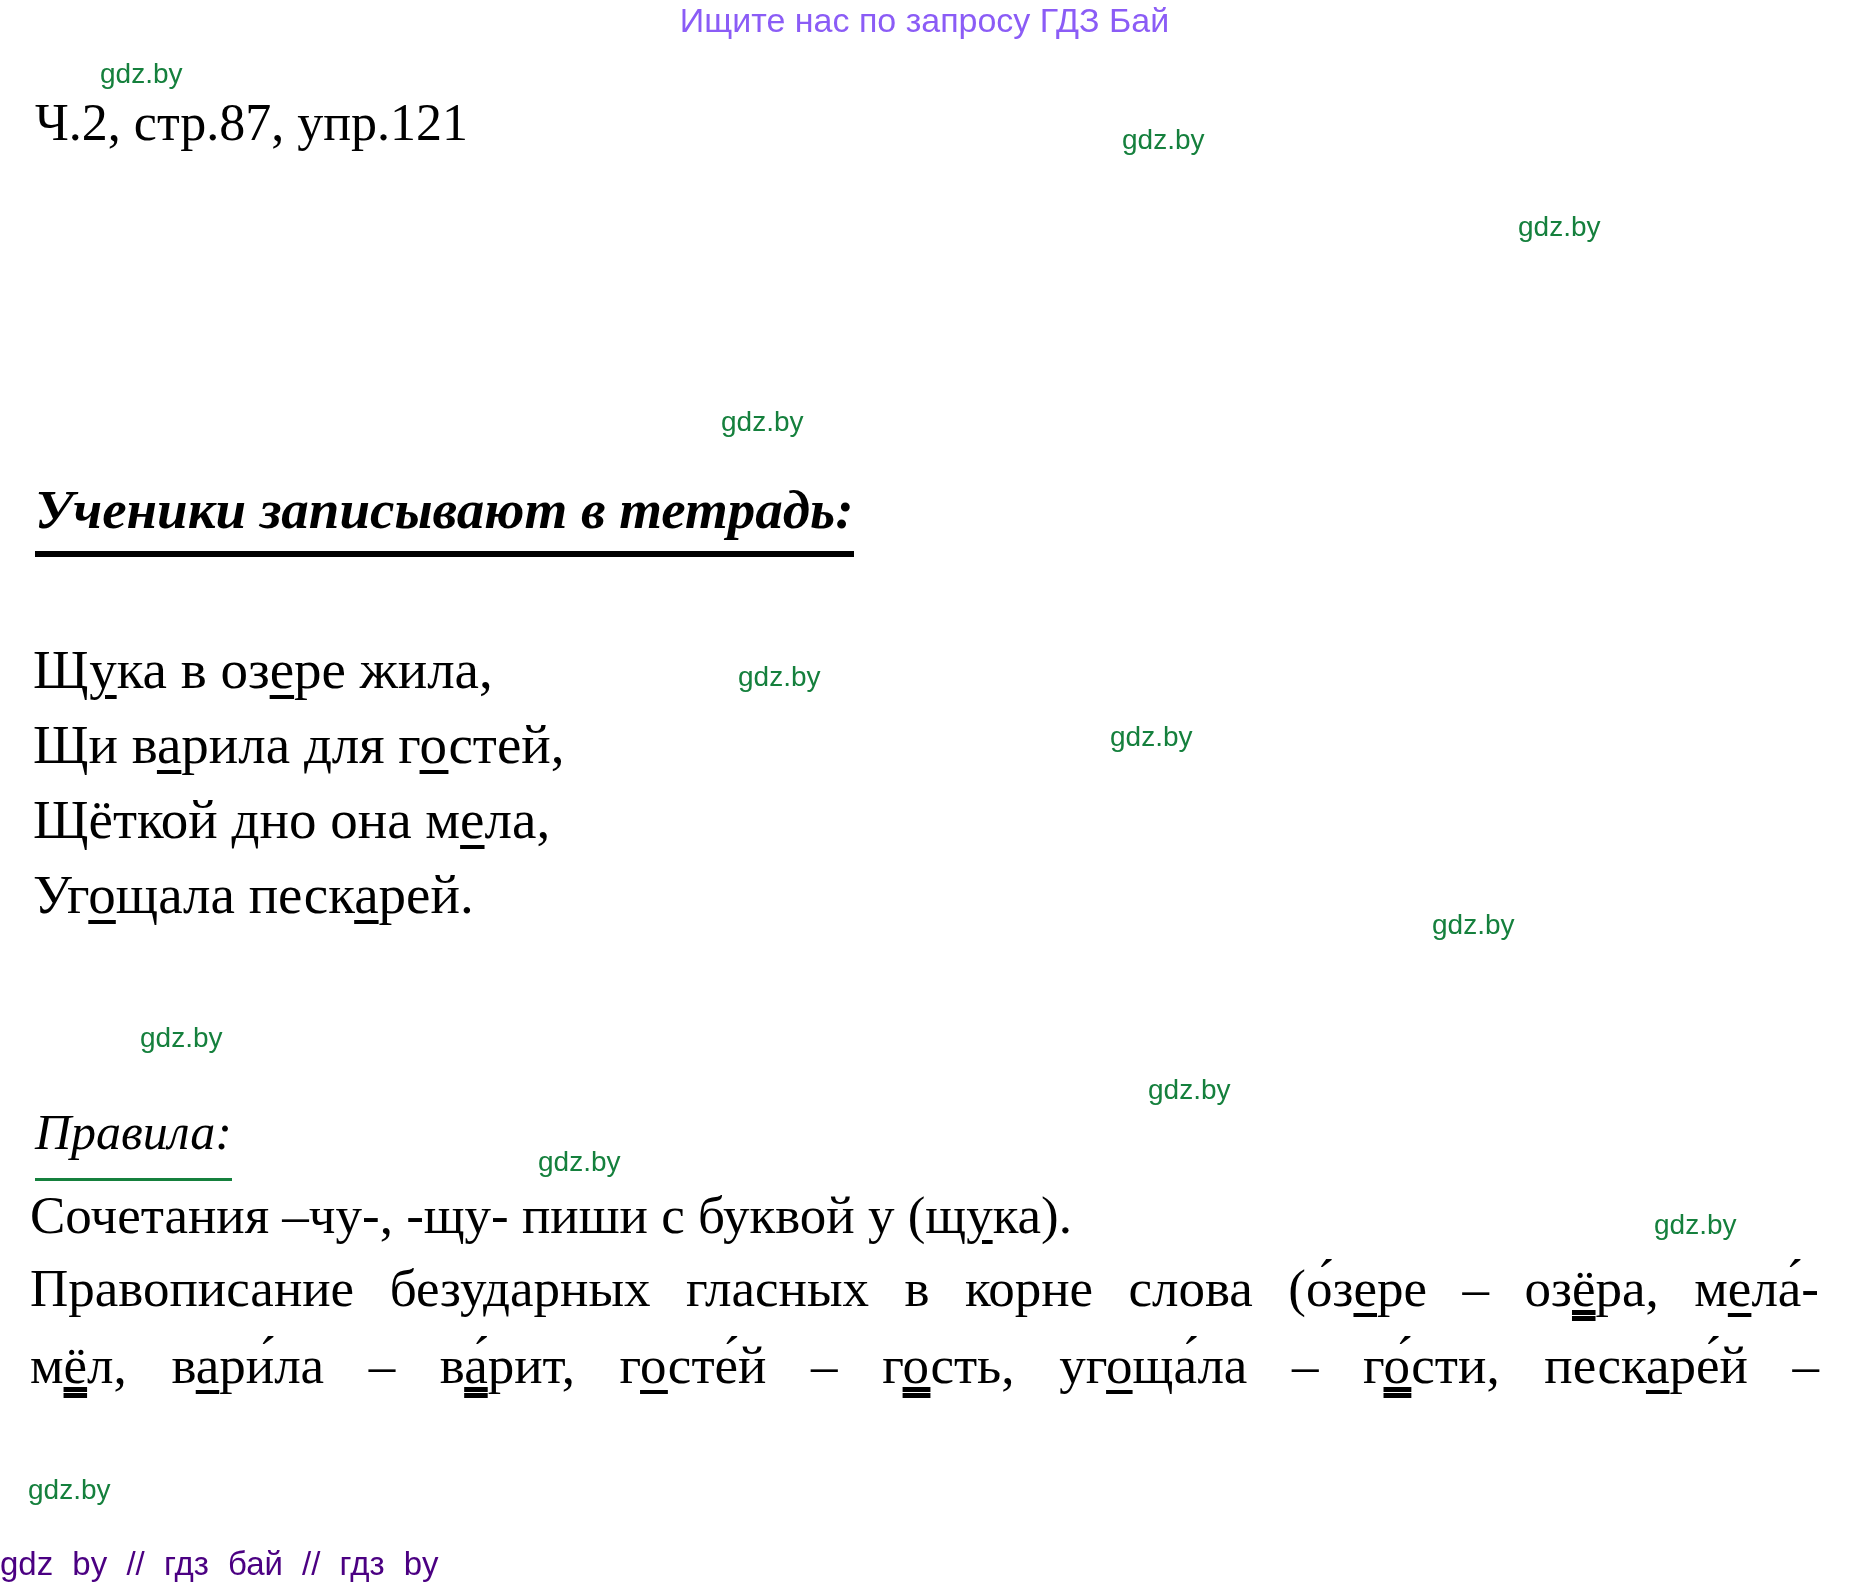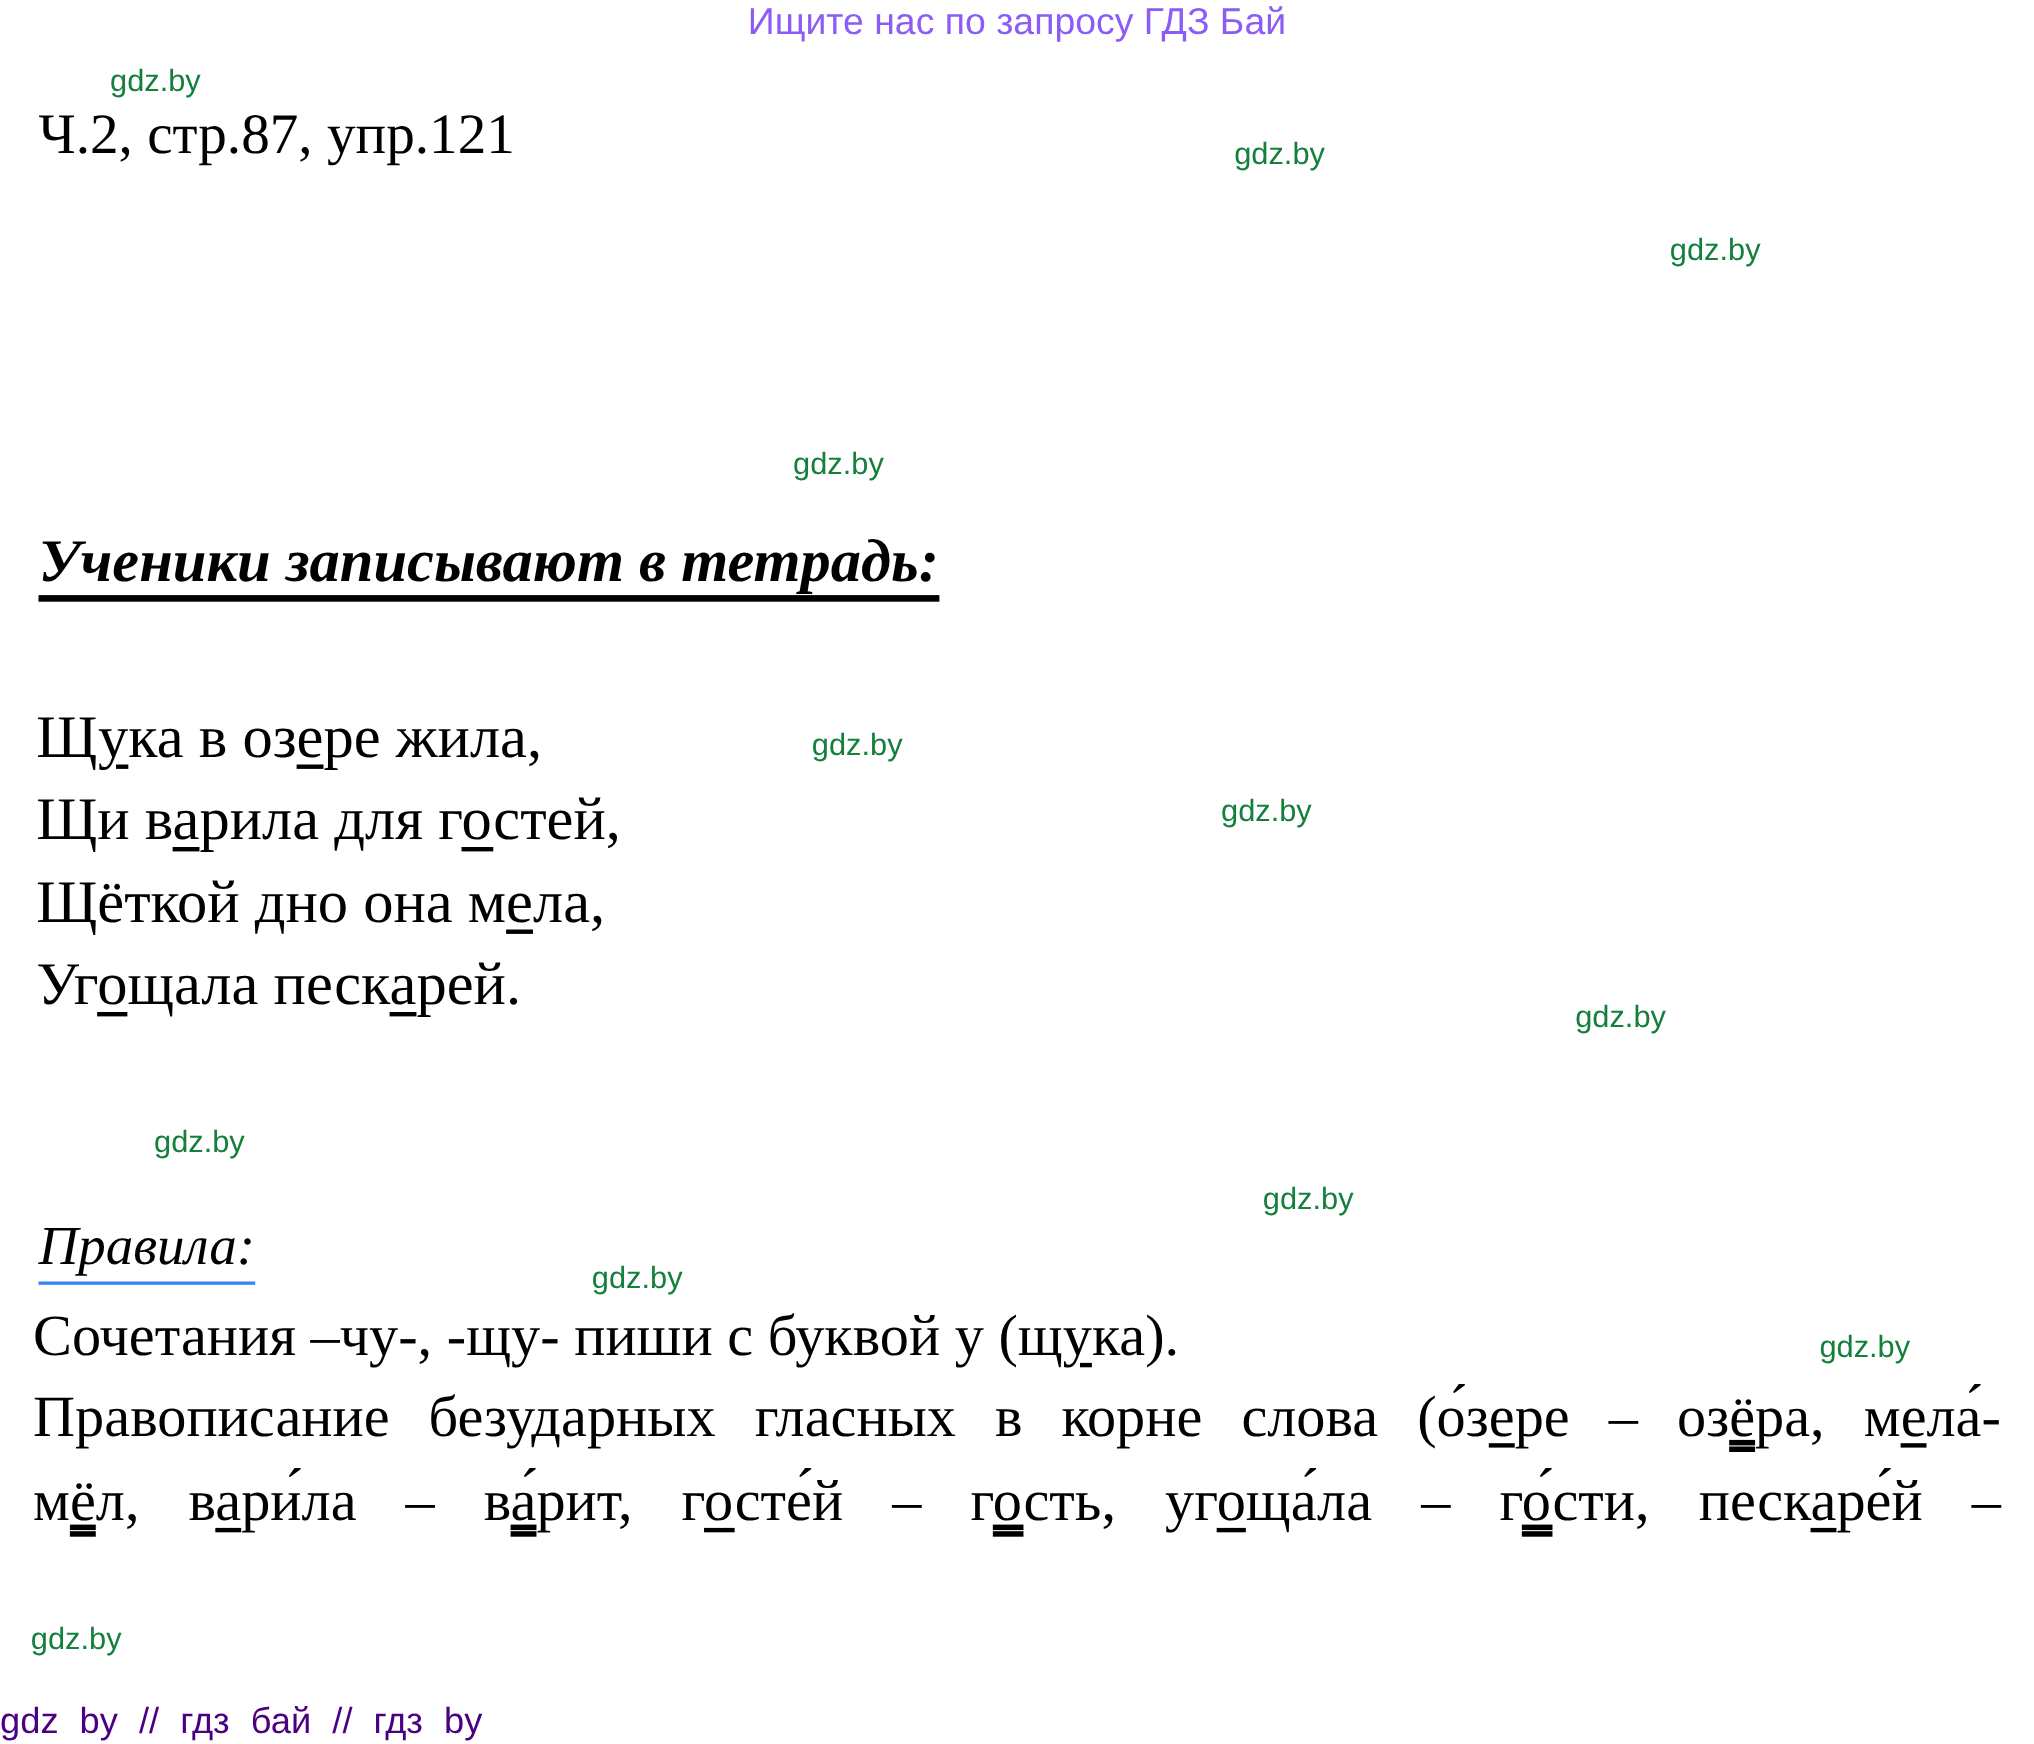--- a/index.html
+++ b/index.html
@@ -43,37 +43,37 @@
     font: italic 700 55px/78px "Liberation Serif", "DejaVu Serif", serif;
   }
   .jline { text-align: justify; text-align-last: justify; }
 
   
   .notebook-heading {
     position: absolute;
     left: 35px; top: 478px;
     font: italic 700 55px/1.15 "Liberation Serif", "DejaVu Serif", serif;
   }
-  .heavy-underline { border-bottom: 6px solid #000; padding-bottom: 1px; }
+  .heavy-underline { border-bottom: 6px solid #000; padding-bottom: 11px; }
 
   
   .poem {
     position: absolute;
     left: 33px; top: 632px;
     font: 55px/75px "Liberation Serif", "DejaVu Serif", serif;
     white-space: nowrap;
   }
 
   
   .rules-heading {
     position: absolute;
     left: 35px; top: 1104px;
     font: italic 400 50px/1.15 "Liberation Serif", "DejaVu Serif", serif;
   }
-  .thin-underline { border-bottom: 3px solid #3b82f6; padding-bottom: 5px; }
+  .thin-underline { border-bottom: 3px solid #15803d; padding-bottom: 18px; }
 
   
   .rule1 {
     position: absolute;
     left: 30px; top: 1184px;
     font: 53px/1.2 "Liberation Serif", "DejaVu Serif", serif;
     white-space: nowrap;
   }
   .rule2 {
     position: absolute;

